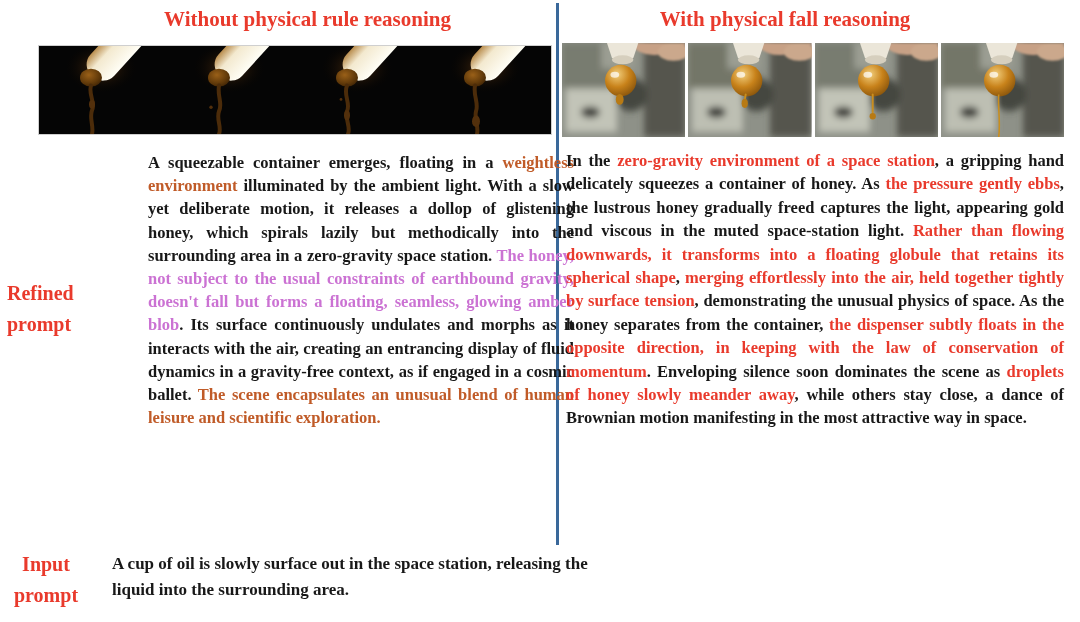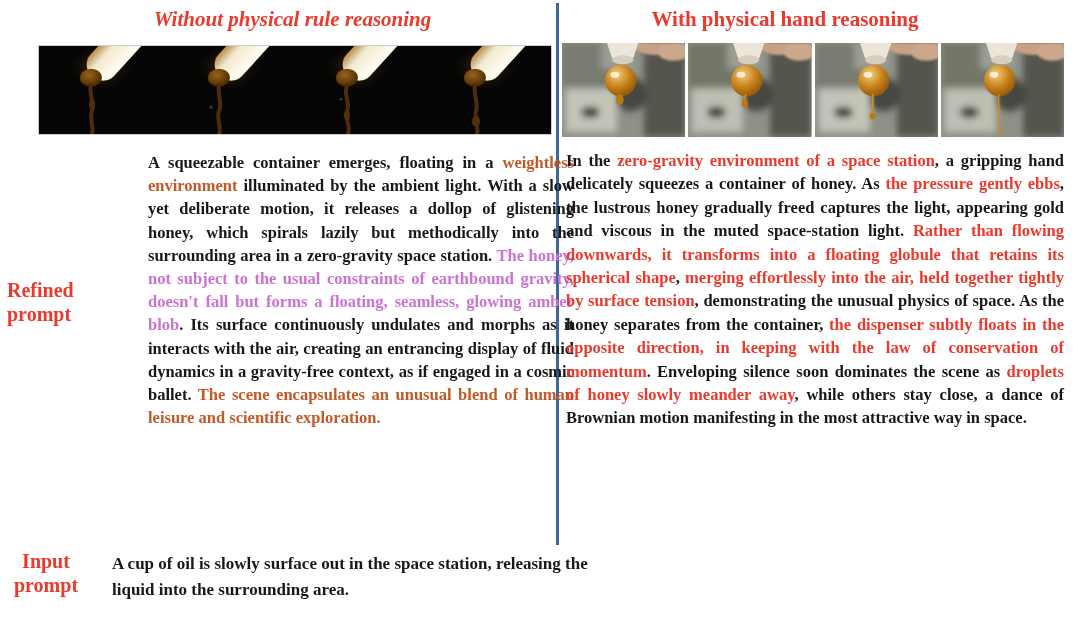--- a/index.html
+++ b/index.html
@@ -14,21 +14,21 @@
   }
   .abs { position:absolute; }
 
   .col-header {
     top:6px;
     font-size:21px;
     line-height:26px;
     text-align:center;
     color:#e93a2c;
   }
-  #header-left  { left:30px;  width:525px;font-style:italic; }
+  #header-left  { left:45px;  width:525px; }
   #header-right { left:555px; width:460px; }
 
   #divider {
     left:556px; top:3px;
     width:3px; height:542px;
     background:#3a689a;
   }
 
   .strip { display:flex; }
   #strip-left {
@@ -44,21 +44,21 @@
   .para {
     font-size:16.5px;
     text-align:justify;
   }
   #refined-left  { left:112px; top:151px; width:426px; line-height:23.2px;margin-left:36px; }
   #refined-right { left:566px; top:149px; width:498px; line-height:23.4px; }
 
   .side-label {
     color:#e93a2c;
     font-size:20px;
-    line-height:24px;
+    line-height:31px;
     white-space:pre-line;
   }
   #label-refined { left:7px; top:278px; text-align:left; }
   #label-input   { left:0px; top:549px; width:92px; text-align:center; }
 
   #input-text {
     left:112px; top:551px; width:540px;
     font-size:17px; line-height:25.5px;
     white-space:pre-line;
   }
@@ -90,21 +90,21 @@
     <filter id="bgBlur" x="-20%" y="-20%" width="140%" height="140%">
         <feGaussianBlur stdDeviation="3.5"></feGaussianBlur>
       </filter>
     <filter id="softBlur" x="-20%" y="-20%" width="140%" height="140%">
         <feGaussianBlur stdDeviation="1.1"></feGaussianBlur>
       </filter>
   </defs>
 </svg>
 
 <div class="abs col-header" id="header-left">Without physical rule reasoning</div>
-<div class="abs col-header" id="header-right">With physical hand reasoning</div>
+<div class="abs col-header" id="header-right">With physical fall reasoning</div>
 
 <div class="abs" id="divider"></div>
 
 <div class="abs strip" id="strip-left">
   <svg viewBox="0 0 128 89" preserveAspectRatio="none">
     <rect width="128" height="89" fill="#050505"></rect>
     <ellipse cx="62" cy="22" rx="38" ry="27" fill="url(#glowGrad)"></ellipse>
     <g transform="rotate(42 52 32)">
       <rect x="36" y="-52" width="32" height="82" rx="15" fill="url(#tubeGrad)"></rect>
     </g>

